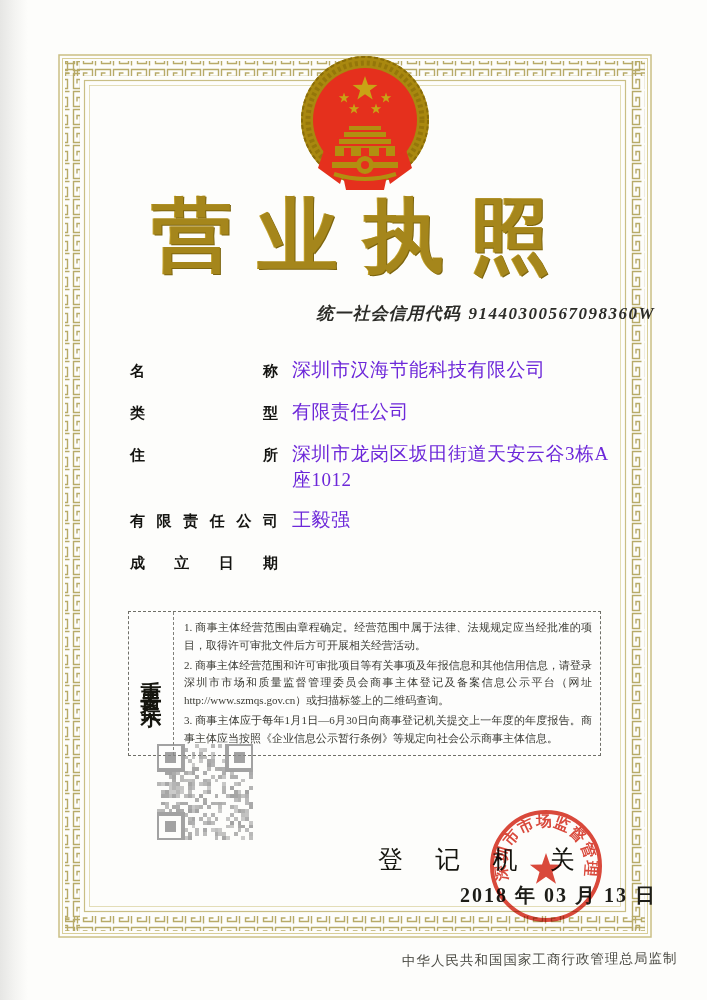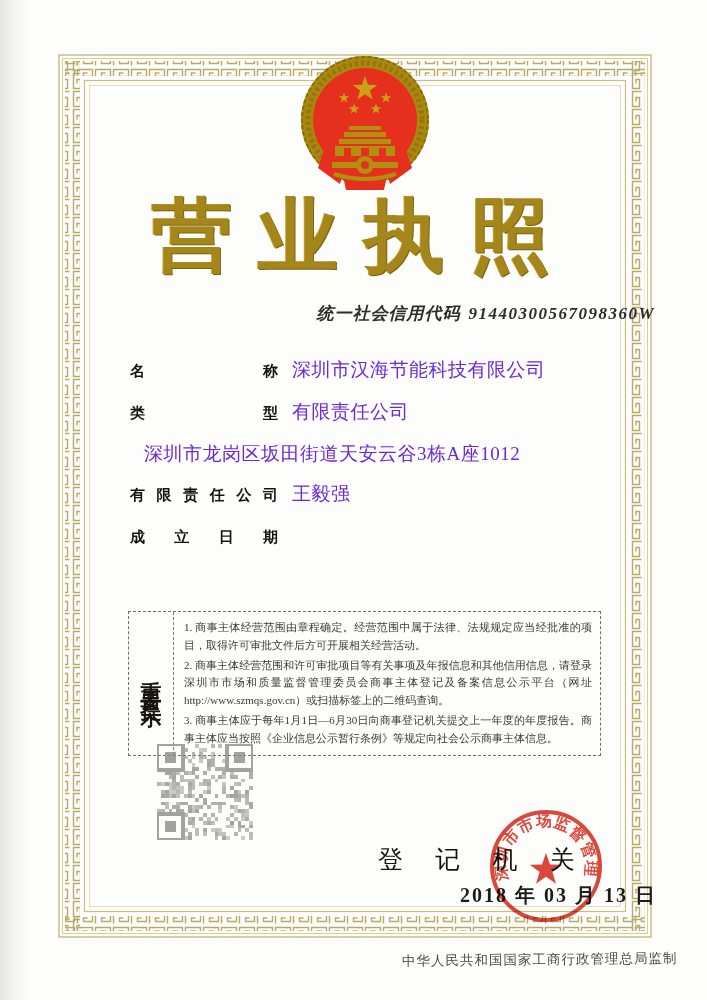--- a/index.html
+++ b/index.html
@@ -125,20 +125,21 @@
   <div class="fields">
     <div class="frow">
       <div class="flabel">名称</div>
       <div class="fvalue">深圳市汉海节能科技有限公司</div>
     </div>
     <div class="frow">
       <div class="flabel">类型</div>
       <div class="fvalue">有限责任公司</div>
     </div>
     <div class="frow">
+      <div class="flabel">住所</div>
       <div class="fvalue">深圳市龙岗区坂田街道天安云谷3栋A座1012</div>
     </div>
     <div class="frow">
       <div class="flabel">有限责任公司</div>
       <div class="fvalue">王毅强</div>
     </div>
     <div class="frow">
       <div class="flabel">成立日期</div>
     </div>
   </div>

